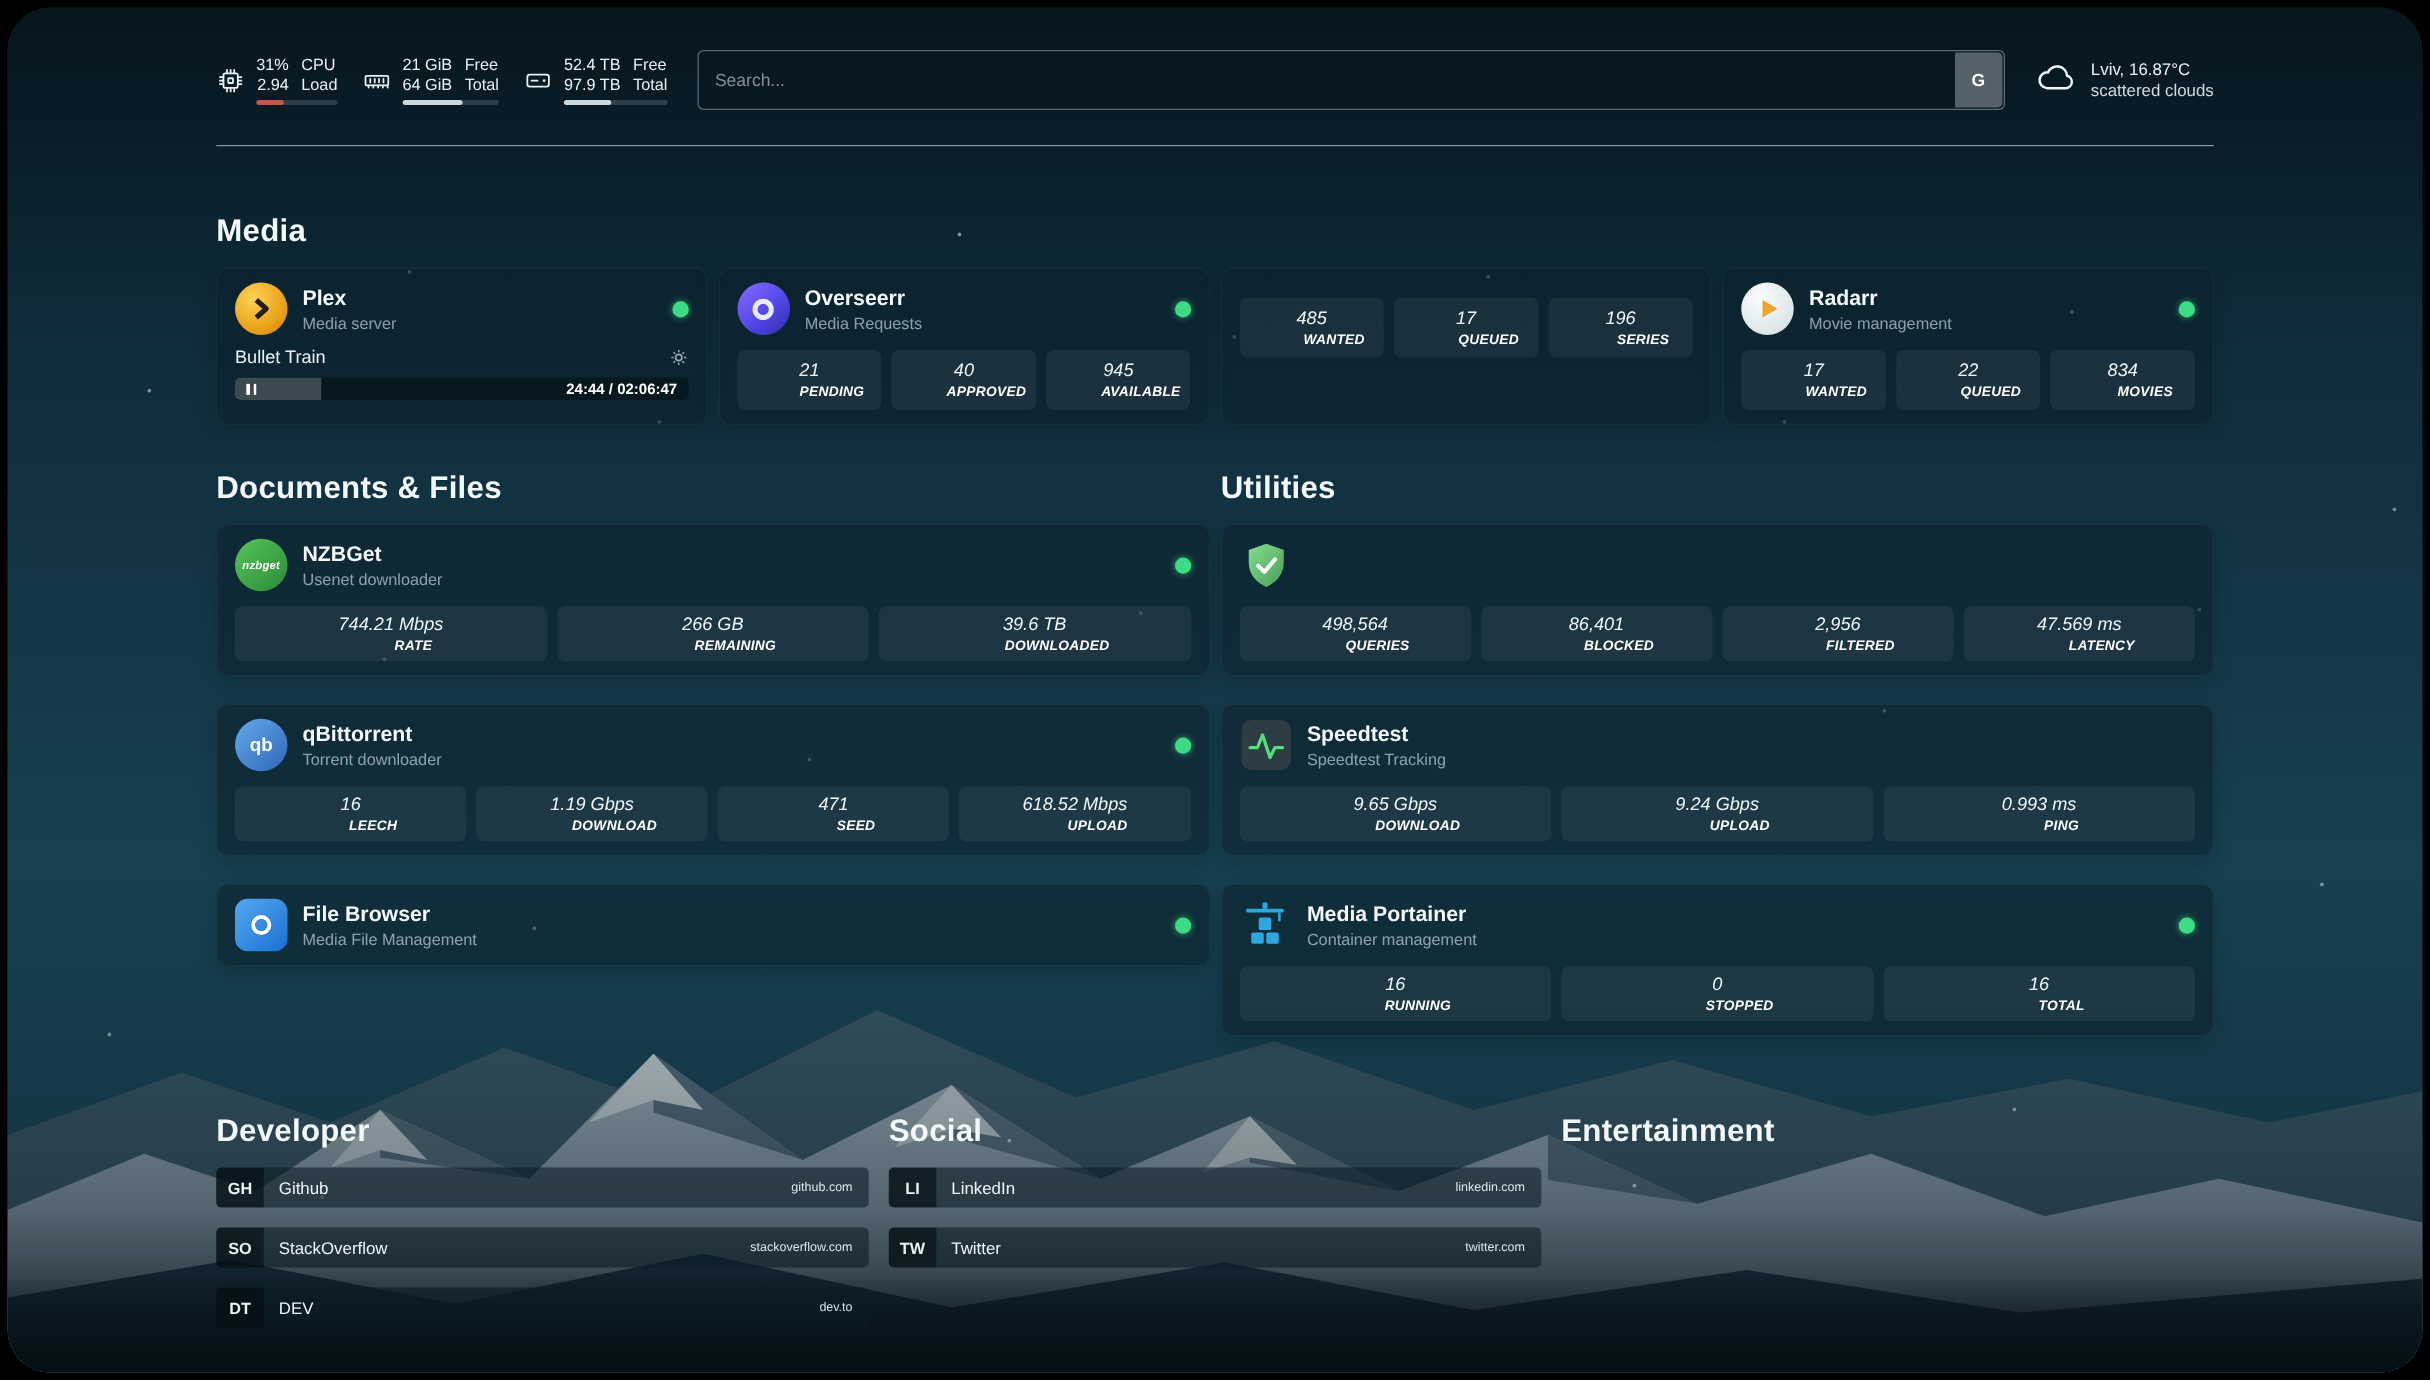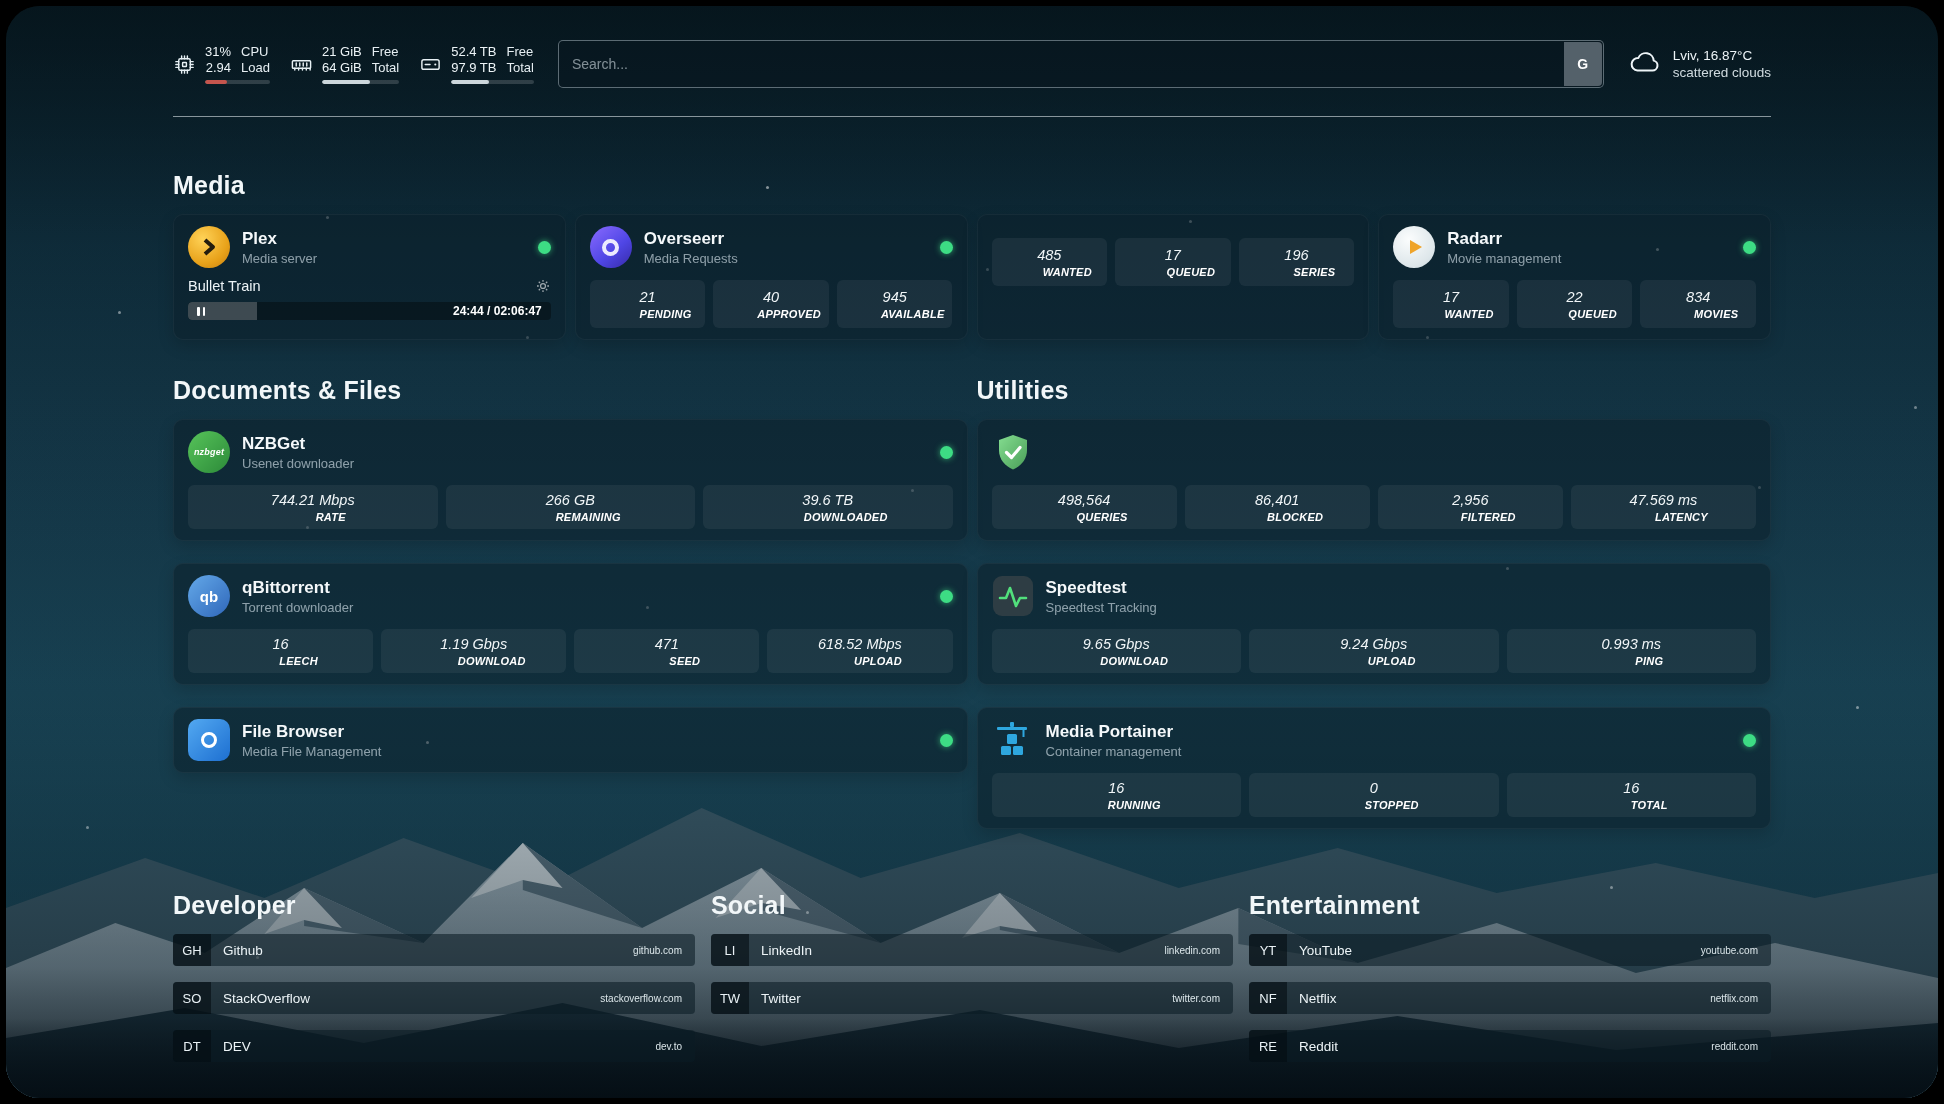--- a/index.html
+++ b/index.html
@@ -87,21 +87,21 @@
   .icon-qb span{font-size:15px;font-weight:700;color:#fff;}
   .icon-filebrowser{border-radius:10px;background:linear-gradient(135deg,#53a9f1,#1d6fd1);position:relative;}
   .icon-filebrowser i{width:16px;height:16px;border:3.5px solid #fff;border-radius:50%;display:block;}
   .icon-speedtest,.icon-adguard,.icon-portainer{background:transparent;border-radius:9px;}
   
   .bookmarks{margin-top:62px;display:grid;grid-template-columns:1fr 1fr 1fr;gap:16px;align-items:start;}
   .bm-list{display:flex;flex-direction:column;gap:16px;}
   .bm-row{display:flex;align-items:center;height:32px;background:rgba(10,27,36,0.58);border-radius:4px;overflow:hidden;
     text-decoration:none;color:inherit;cursor:pointer;}
   .bm-abbr{width:38px;align-self:stretch;background:rgba(3,12,17,0.6);display:flex;align-items:center;justify-content:center;
-    font-size:13px;font-weight:400;color:#e9f1f5;flex:none;}
+    font-size:13px;font-weight:700;color:#e9f1f5;flex:none;}
   .bm-name{margin-left:12px;font-size:13.5px;}
   .bm-url{margin-left:auto;margin-right:13px;font-size:10px;color:rgba(236,245,249,0.92);}
 </style>
 </head>
 <body>
 
 <div class="screen">
   <div class="bg">
     <svg class="mountains" viewBox="0 0 1944 360" preserveAspectRatio="none">
       <defs>
@@ -561,34 +561,17 @@
           <a class="bm-row">
             <span class="bm-abbr">TW</span>
             <span class="bm-name">Twitter</span>
             <span class="bm-url">twitter.com</span>
           </a>
         </div>
       </div>
 
       <div class="bm-group">
         <h2 class="section">Entertainment</h2>
-        <div class="bm-list">
-          <a class="bm-row">
-            <span class="bm-abbr">YT</span>
-            <span class="bm-name">YouTube</span>
-            <span class="bm-url">youtube.com</span>
-          </a>
-          <a class="bm-row">
-            <span class="bm-abbr">NF</span>
-            <span class="bm-name">Netflix</span>
-            <span class="bm-url">netflix.com</span>
-          </a>
-          <a class="bm-row">
-            <span class="bm-abbr">RE</span>
-            <span class="bm-name">Reddit</span>
-            <span class="bm-url">reddit.com</span>
-          </a>
-        </div>
       </div>
     </section>
 
   </div>
 </div>
 
 </body></html>

